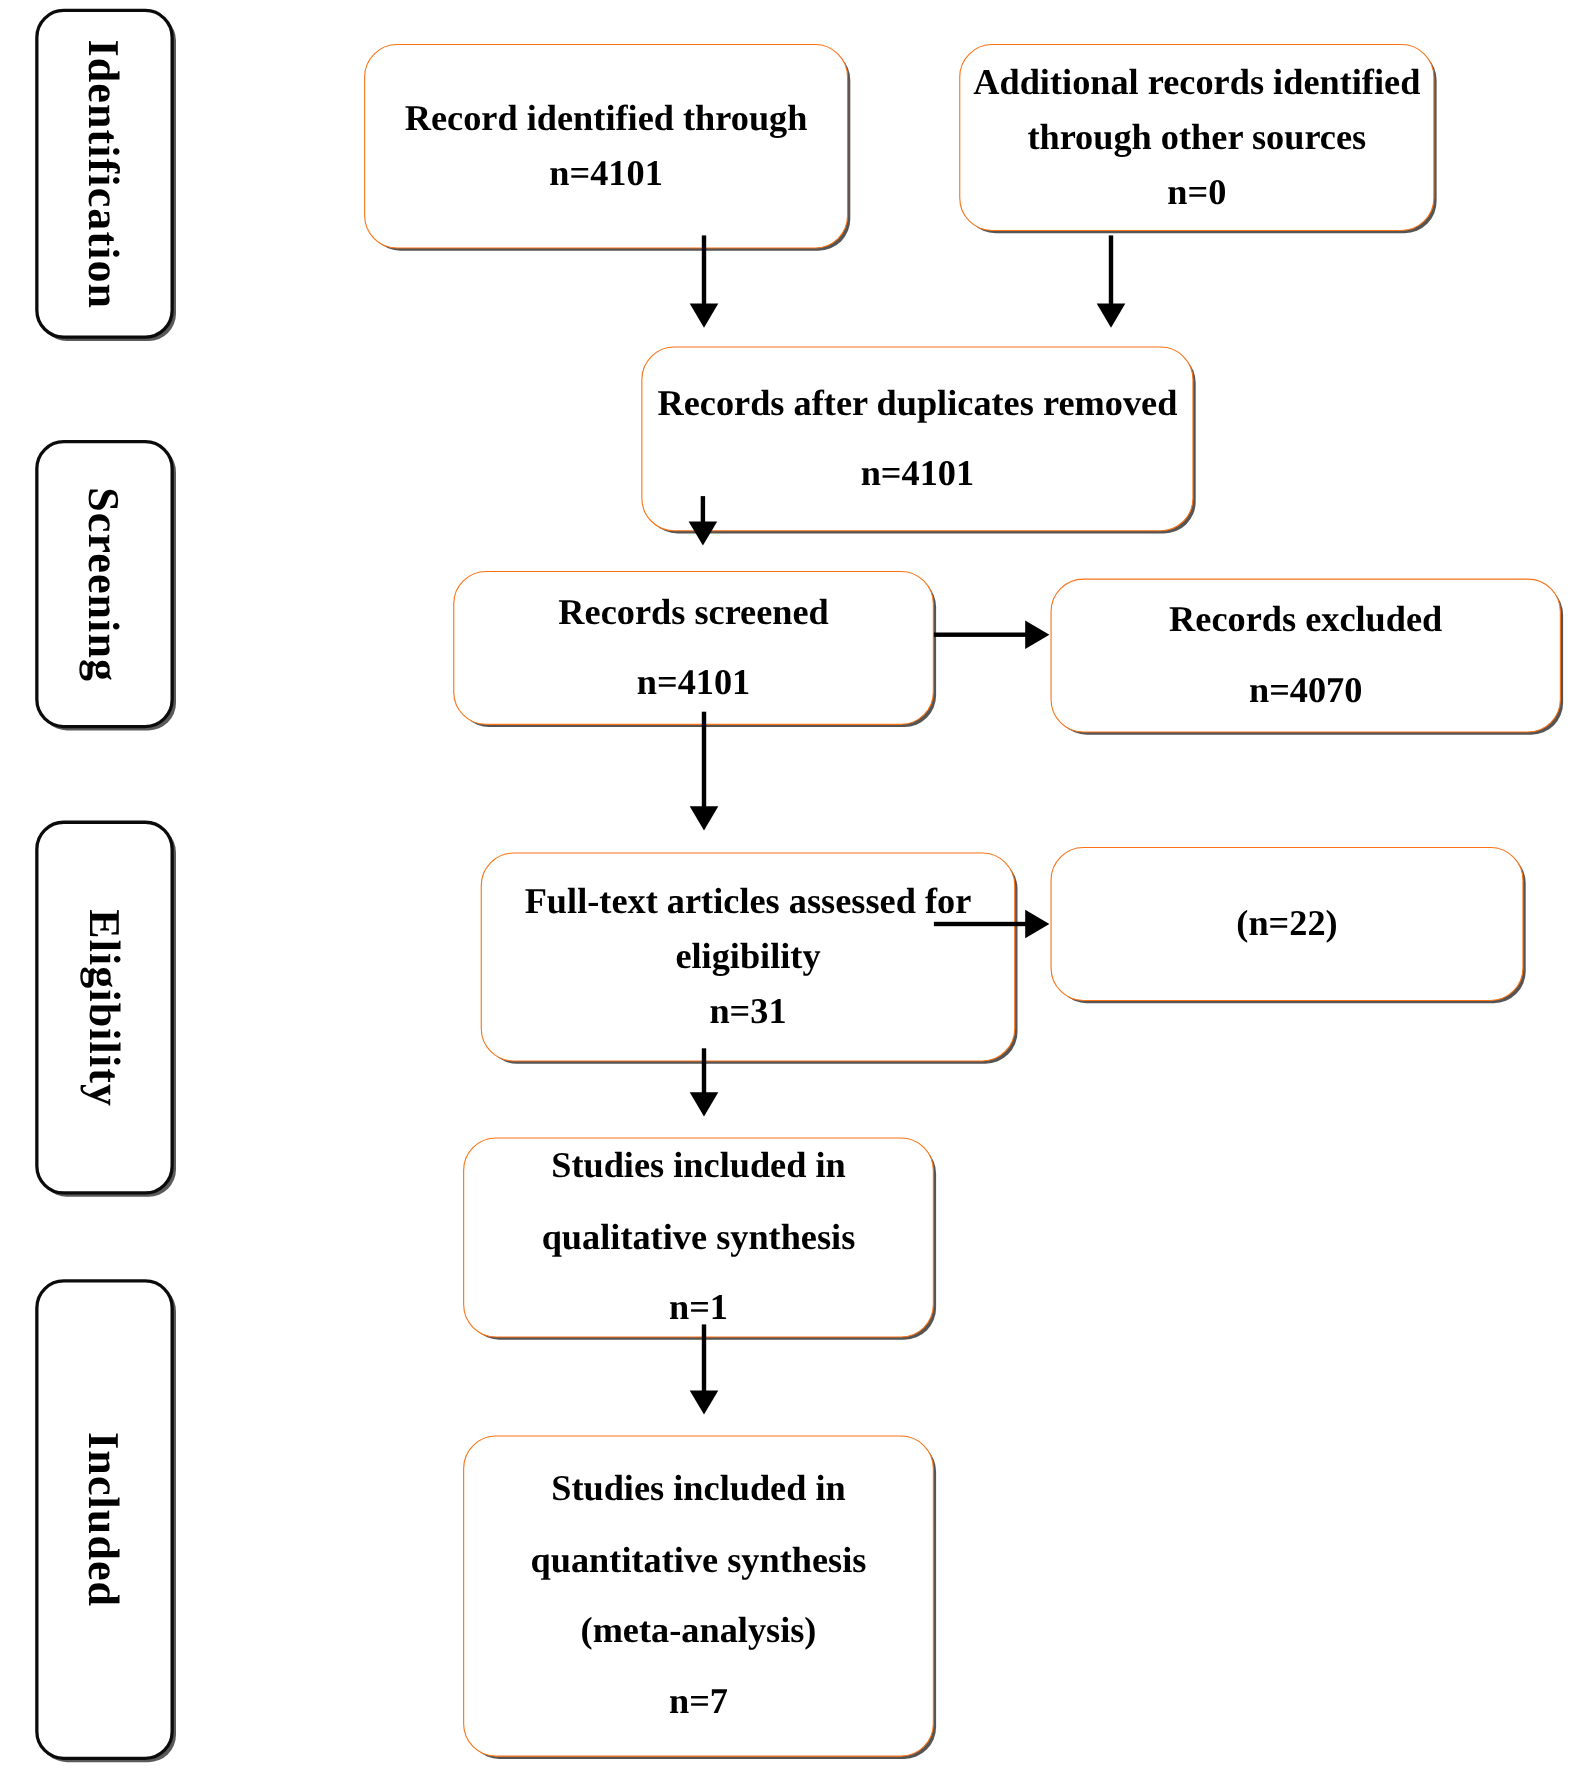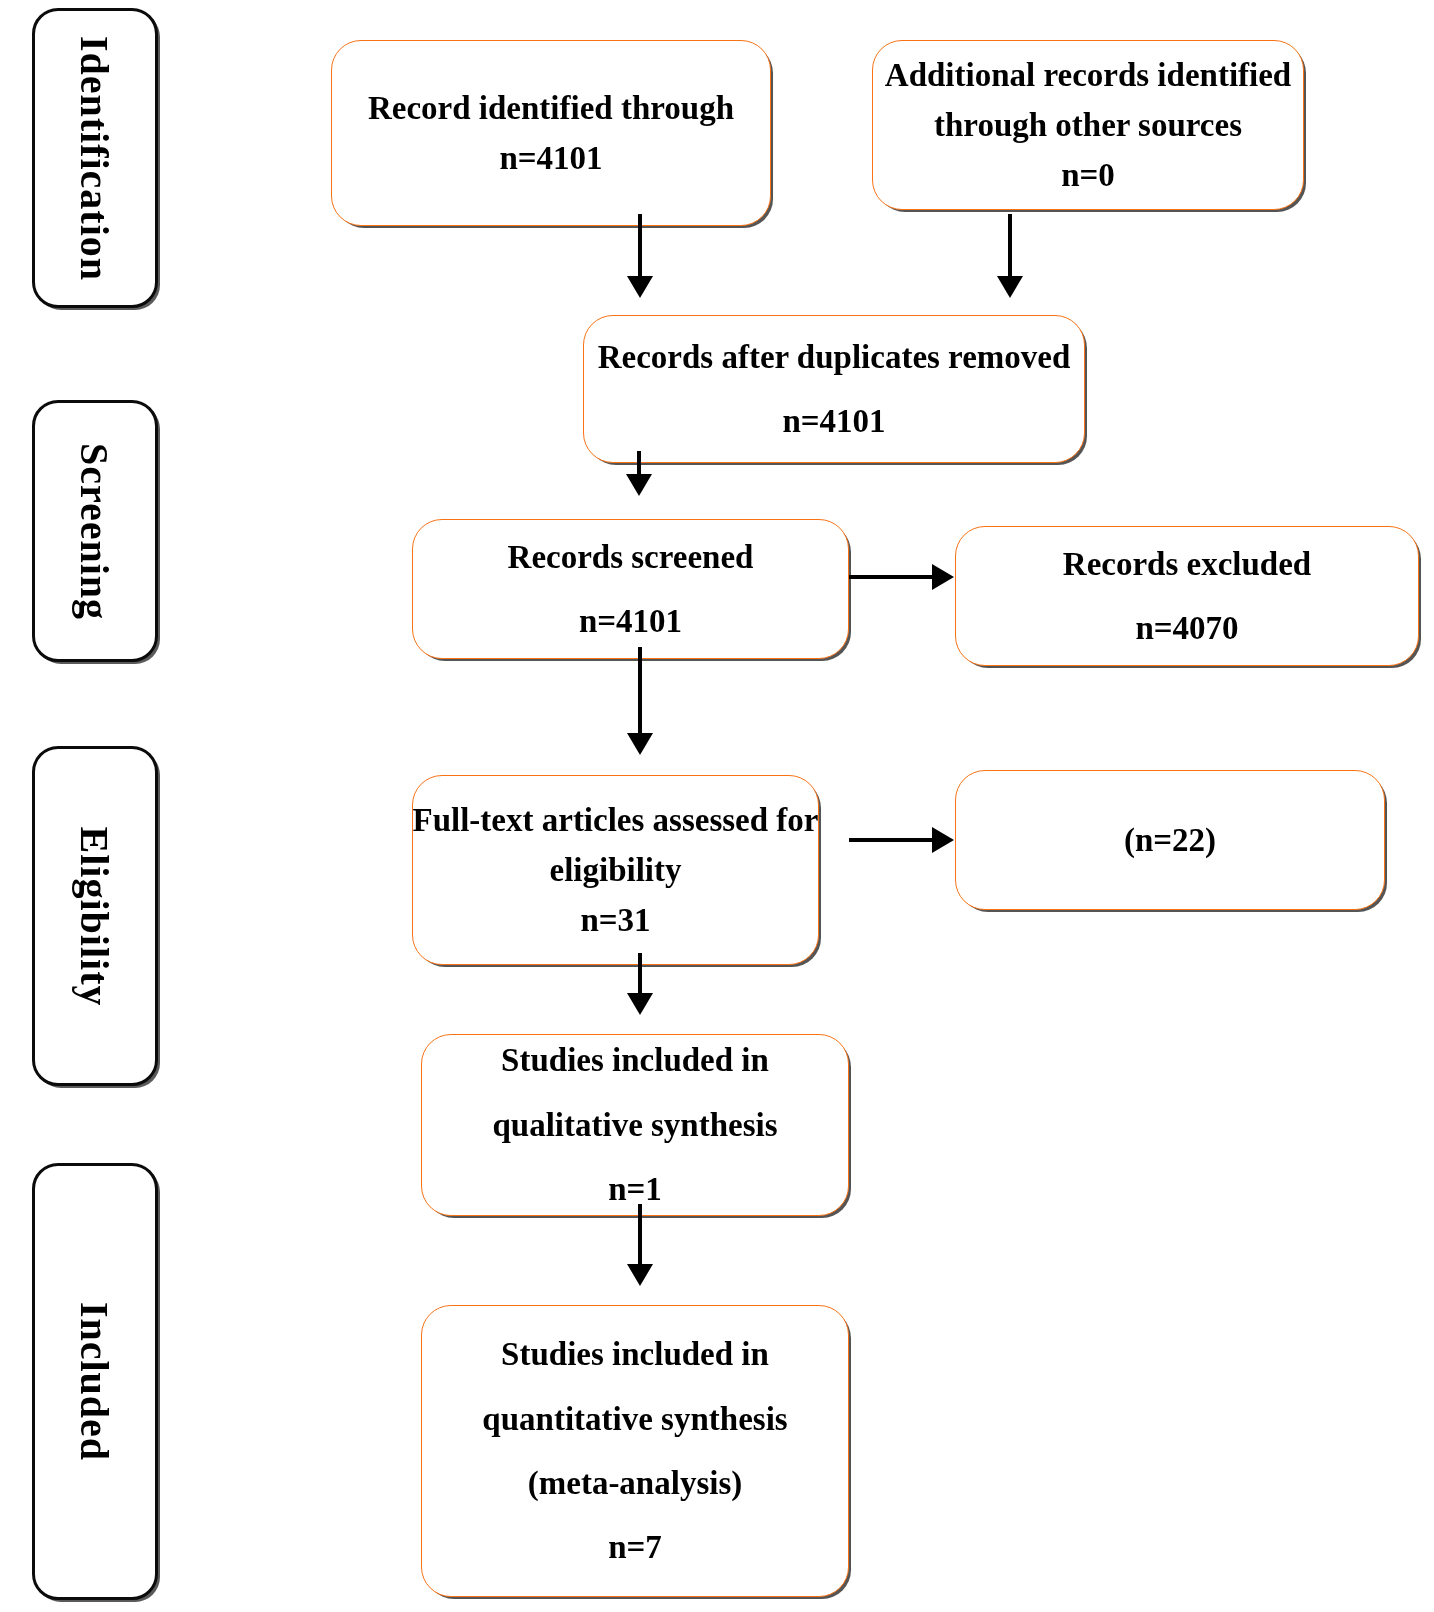--- a/index.html
+++ b/index.html
@@ -125,21 +125,21 @@
     <span class="flow-line">through other sources</span>
     <span class="flow-line">n=0</span>
   </div>
 
   <div class="vline" style="left:638px; top:214px; height:64px;"></div>
   <div class="arrow-down" style="left:627px; top:276px;"></div>
 
   <div class="vline" style="left:1008px; top:214px; height:64px;"></div>
   <div class="arrow-down" style="left:997px; top:276px;"></div>
 
-  <div class="flow-box roomy" style="left:583px; top:303px; width:502px; height:148px;">
+  <div class="flow-box roomy" style="left:583px; top:303px; width:502px; height:168px;">
     <span class="flow-line">Records after duplicates removed</span>
     <span class="flow-line">n=4101</span>
   </div>
 
   <div class="vline" style="left:637px; top:451px; height:25px;"></div>
   <div class="arrow-down" style="left:626px; top:474px;"></div>
 
   <div class="flow-box roomy" style="left:412px; top:507px; width:437px; height:140px;">
     <span class="flow-line">Records screened</span>
     <span class="flow-line">n=4101</span>
@@ -149,21 +149,21 @@
     <span class="flow-line">Records excluded</span>
     <span class="flow-line">n=4070</span>
   </div>
 
   <div class="hline" style="left:849px; top:575px; width:85px;"></div>
   <div class="arrow-right" style="left:932px; top:564px;"></div>
 
   <div class="vline" style="left:638px; top:647px; height:88px;"></div>
   <div class="arrow-down" style="left:627px; top:733px;"></div>
 
-  <div class="flow-box" style="left:412px; top:763px; width:407px; height:190px;">
+  <div class="flow-box" style="left:437px; top:763px; width:486px; height:190px;">
     <span class="flow-line">Full-text articles assessed for</span>
     <span class="flow-line">eligibility</span>
     <span class="flow-line">n=31</span>
   </div>
 
   <div class="flow-box roomy" style="left:955px; top:758px; width:430px; height:140px;">
     <span class="flow-line">(n=22)</span>
   </div>
 
   <div class="hline" style="left:849px; top:838px; width:85px;"></div>

